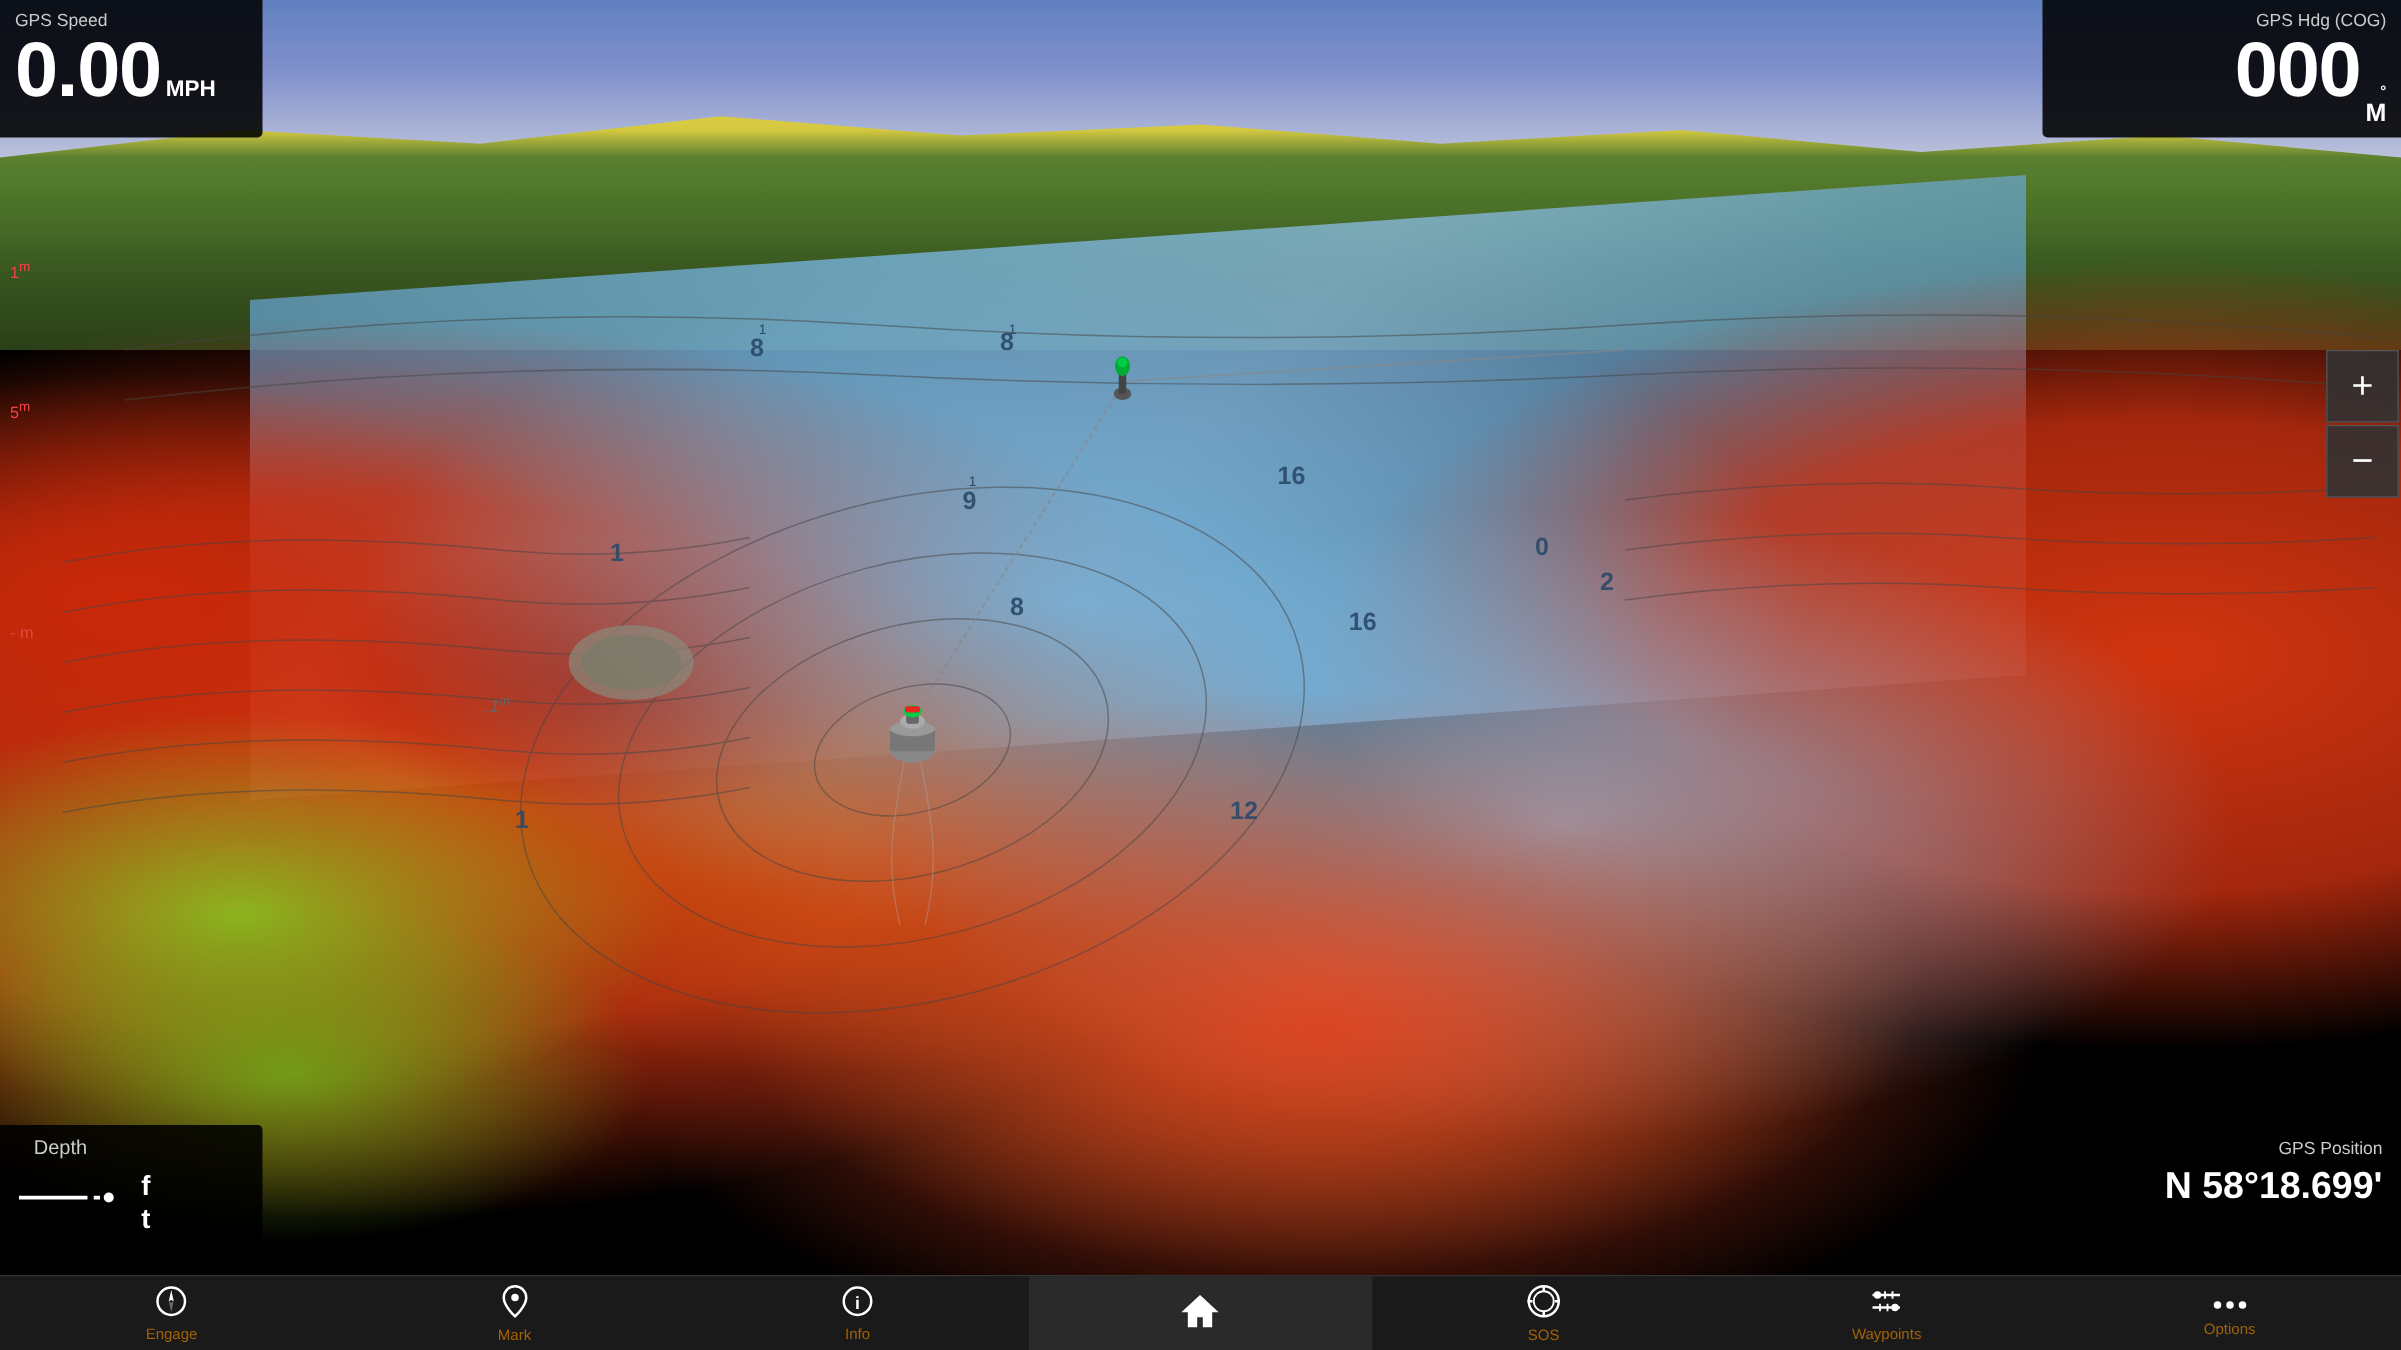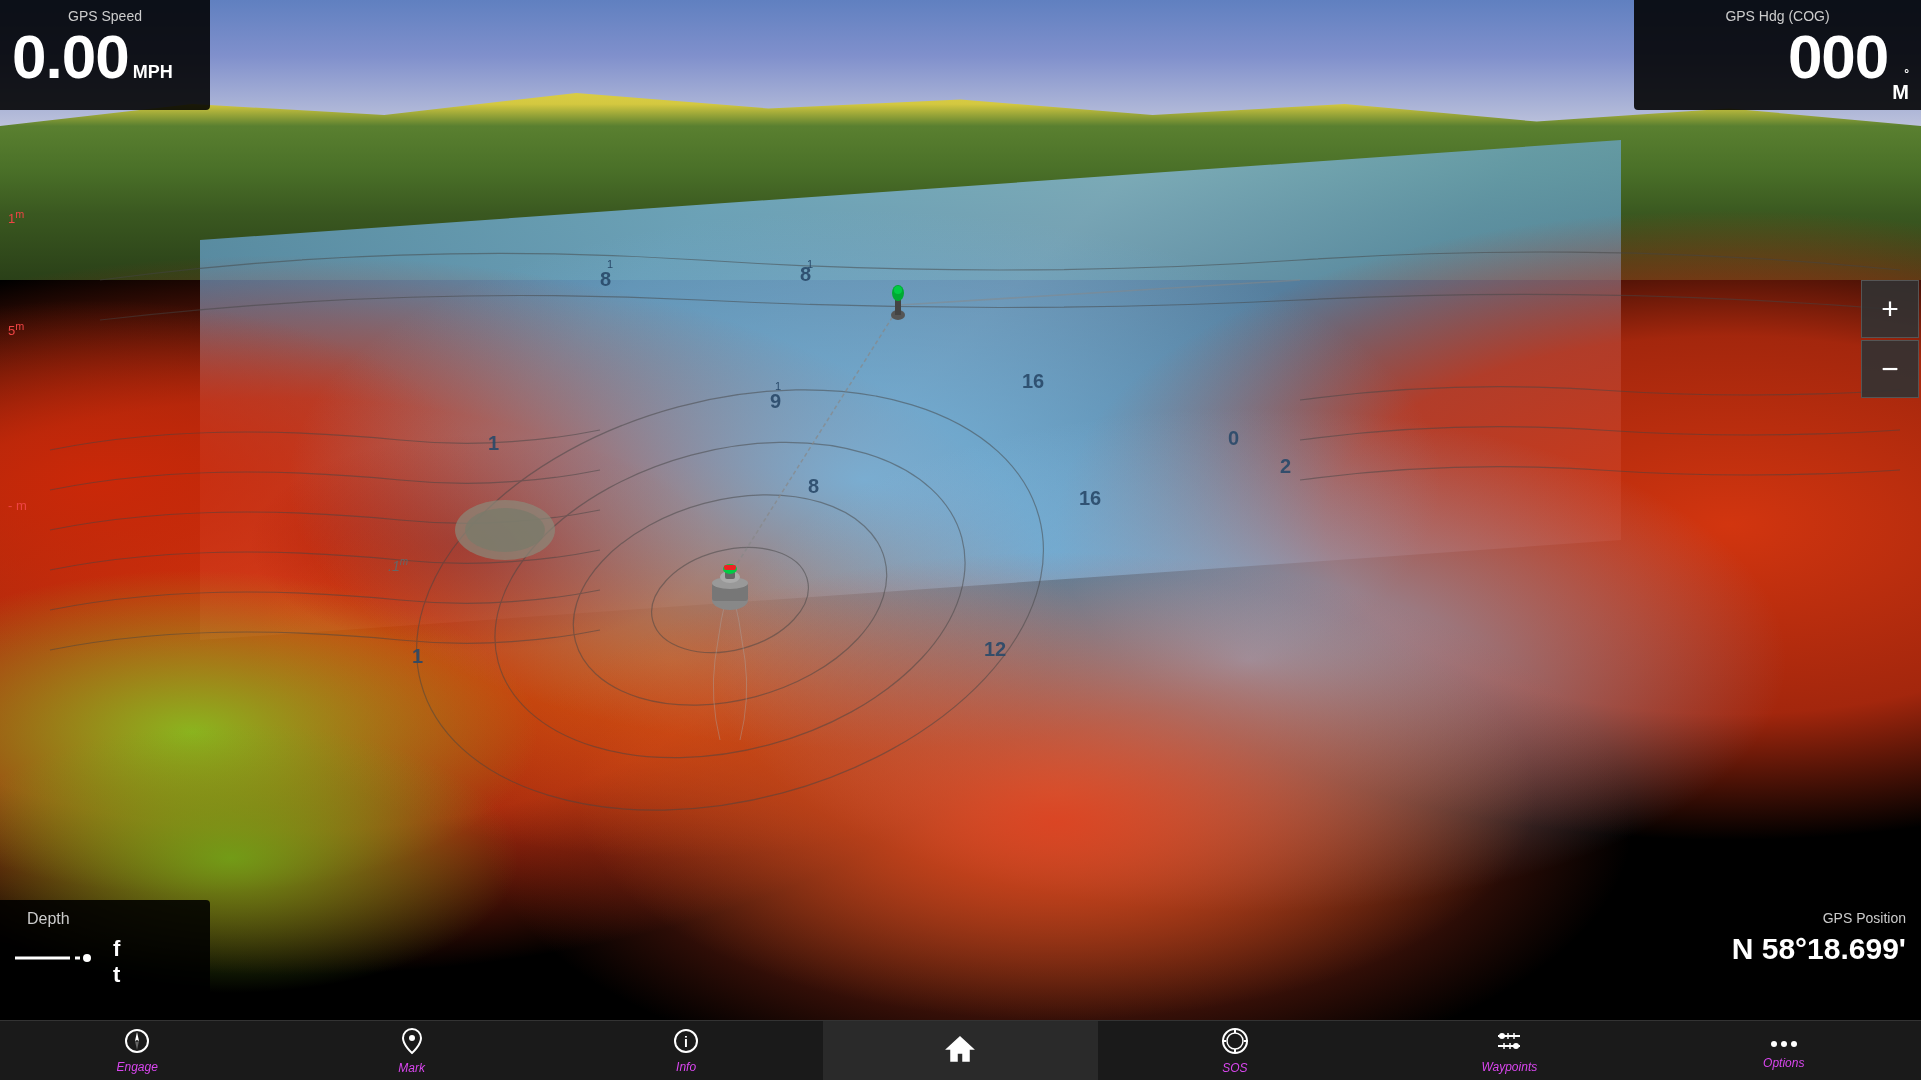--- a/index.html
+++ b/index.html
@@ -79,21 +79,20 @@
       border-bottom-left-radius: 4px;
       padding: 8px 12px;
       color: white;
       text-align: right;
     }
 
     .widget-label {
       font-size: 14px;
       color: #ccc;
       margin-bottom: 2px;
-      text-align: center;
     }
 
     .widget-value {
       font-size: 62px;
       font-weight: bold;
       line-height: 1;
       color: white;
       letter-spacing: -1px;
     }
 
@@ -196,22 +195,21 @@
       background: #2a2a2a;
     }
 
     .nav-icon {
       font-size: 22px;
       line-height: 1;
     }
 
     .nav-label {
       font-size: 12px;
-      color: #d946ef;
-      font-style: italic;
+      color: #a16207;
     }
 
     
     .scale-indicator {
       position: absolute;
       left: 8px;
       color: #ef4444;
       font-size: 13px;
     }
   </style>

